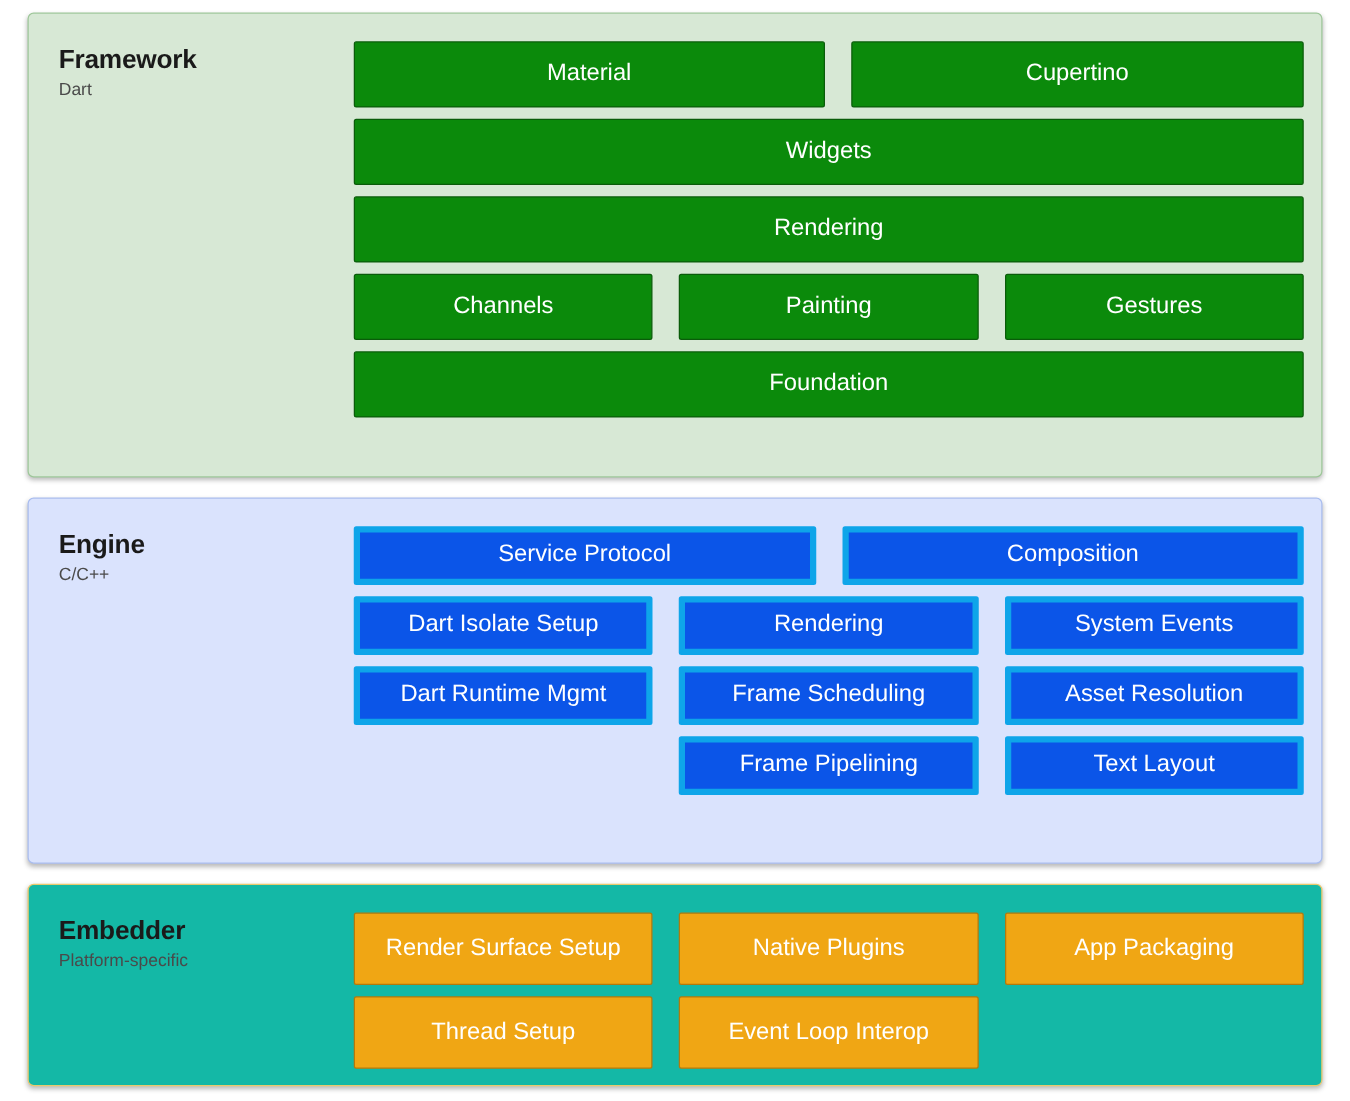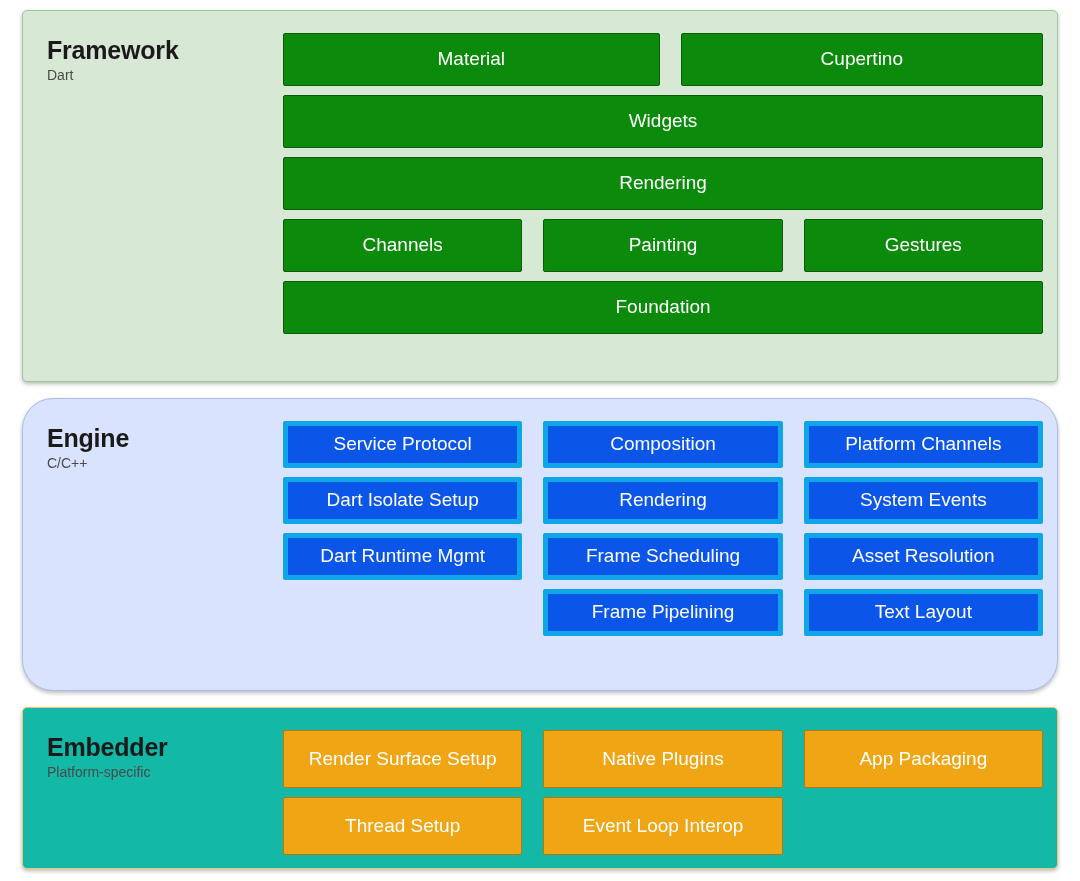--- a/index.html
+++ b/index.html
@@ -34,37 +34,36 @@
 
   .layer-framework {
     background: #d7e8d5;
     border-color: #9ec79a;
     height: 376px;
   }
   .layer-engine {
     background: #dae3fd;
     border-color: #a9bdf0;
     height: 296px;
-    border-radius: 31px;
   }
   .layer-embedder {
     background: #14b8a6;
     border-color: #e9c96d;
     height: 163px;
   }
 
   .layer-head {
     width: 244px;
     flex: 0 0 244px;
     padding-top: 14px;
     padding-left: 8px;
   }
 
   .layer-title {
-    font-size: 25px;
+    font-size: 21px;
     font-weight: bold;
     color: #1a1a1a;
     line-height: 1.08;
     letter-spacing: -0.2px;
   }
 
   .layer-subtitle {
     font-size: 14px;
     color: #4a4a4a;
     line-height: 1.3;
@@ -165,21 +164,20 @@
 
   <section class="layer layer-engine">
     <div class="layer-head">
       <div class="layer-title">Engine</div>
       <div class="layer-subtitle">C/C++</div>
     </div>
     <div class="layer-body">
       <div class="row">
         <div class="cell">Service Protocol</div>
         <div class="cell">Composition</div>
-        <div class="cell">Platform Channels</div>
       </div>
       <div class="row">
         <div class="cell">Dart Isolate Setup</div>
         <div class="cell">Rendering</div>
         <div class="cell">System Events</div>
       </div>
       <div class="row">
         <div class="cell">Dart Runtime Mgmt</div>
         <div class="cell">Frame Scheduling</div>
         <div class="cell">Asset Resolution</div>

